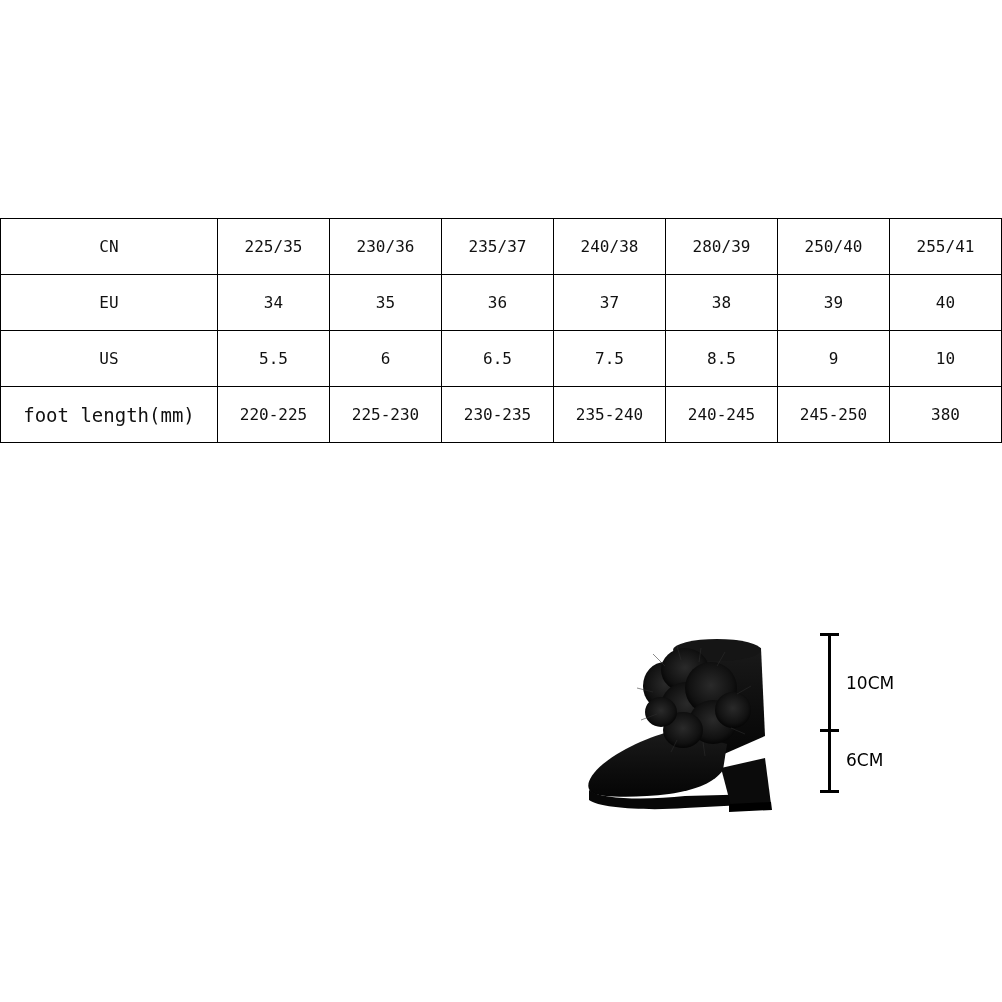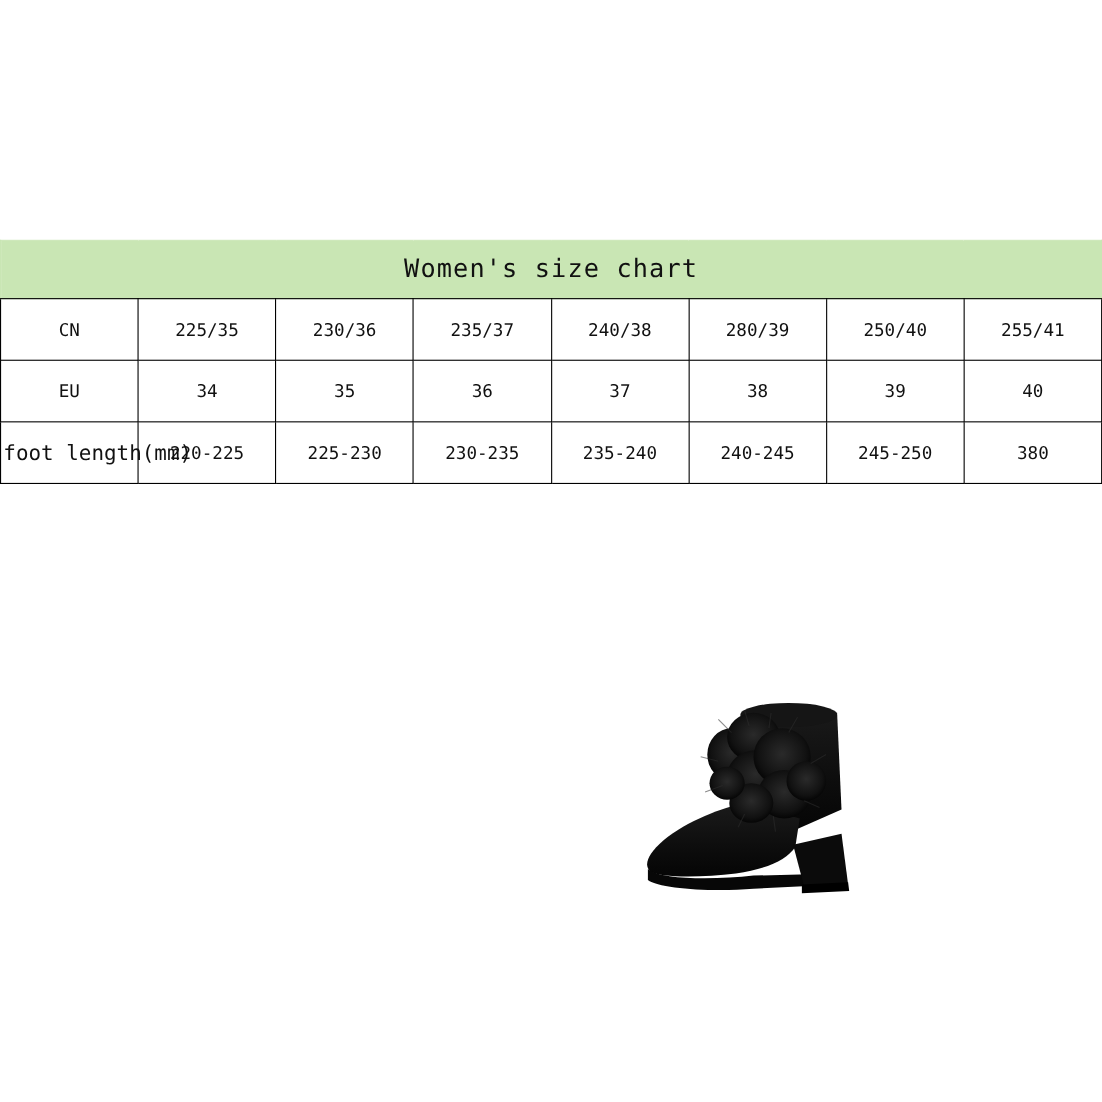--- a/index.html
+++ b/index.html
@@ -123,23 +123,20 @@
   .m-label.bot { top: 125px; }
 </style>
 </head>
 <body>
 
 <div id="page">
 
   <div class="chart-wrap">
     <table class="size-chart">
       <tbody>
-        <tr class="title-row">
-          <td colspan="8">Women's size chart</td>
-        </tr>
 
         <tr>
           <td class="row-label">CN</td>
           <td class="val">225/35</td>
           <td class="val">230/36</td>
           <td class="val">235/37</td>
           <td class="val">240/38</td>
           <td class="val">280/39</td>
           <td class="val">250/40</td>
           <td class="val">255/41</td>
@@ -149,20 +146,30 @@
           <td class="row-label">EU</td>
           <td class="val">34</td>
           <td class="val">35</td>
           <td class="val">36</td>
           <td class="val">37</td>
           <td class="val">38</td>
           <td class="val">39</td>
           <td class="val">40</td>
         </tr>
 
+        <tr>
+          <td class="row-label">US</td>
+          <td class="val">5.5</td>
+          <td class="val">6</td>
+          <td class="val">6.5</td>
+          <td class="val">7.5</td>
+          <td class="val">8.5</td>
+          <td class="val">9</td>
+          <td class="val">10</td>
+        </tr>
 
 
         <tr>
           <td class="row-label small">foot length(mm)</td>
           <td class="val">220-225</td>
           <td class="val">225-230</td>
           <td class="val">230-235</td>
           <td class="val">235-240</td>
           <td class="val">240-245</td>
           <td class="val">245-250</td>
@@ -219,16 +226,24 @@
           <path d="M88 74 L72 70"></path>
             <path d="M92 96 L76 102"></path>
           <path d="M112 122 L106 134"></path>
             <path d="M138 124 L140 138"></path>
           <path d="M166 110 L180 116"></path>
             <path d="M172 76 L186 68"></path>
         </g>
       </svg>
     </div>
 
+    <div class="measure">
+      <div class="m-line"></div>
+      <div class="m-cap top"></div>
+      <div class="m-cap mid"></div>
+      <div class="m-cap bot"></div>
+      <div class="m-label top">10CM</div>
+      <div class="m-label bot">6CM</div>
+    </div>
 
   </div>
 
 </div>
 
 </body></html>

